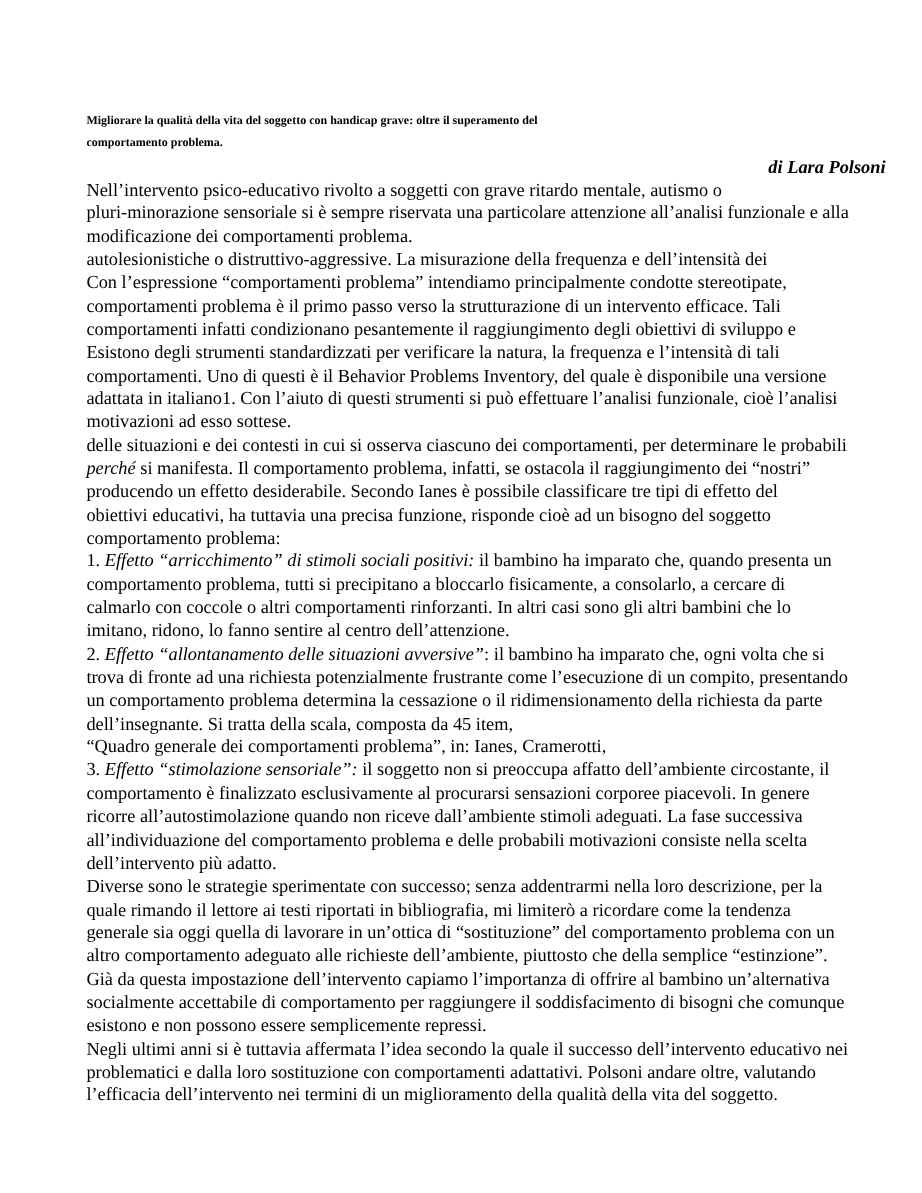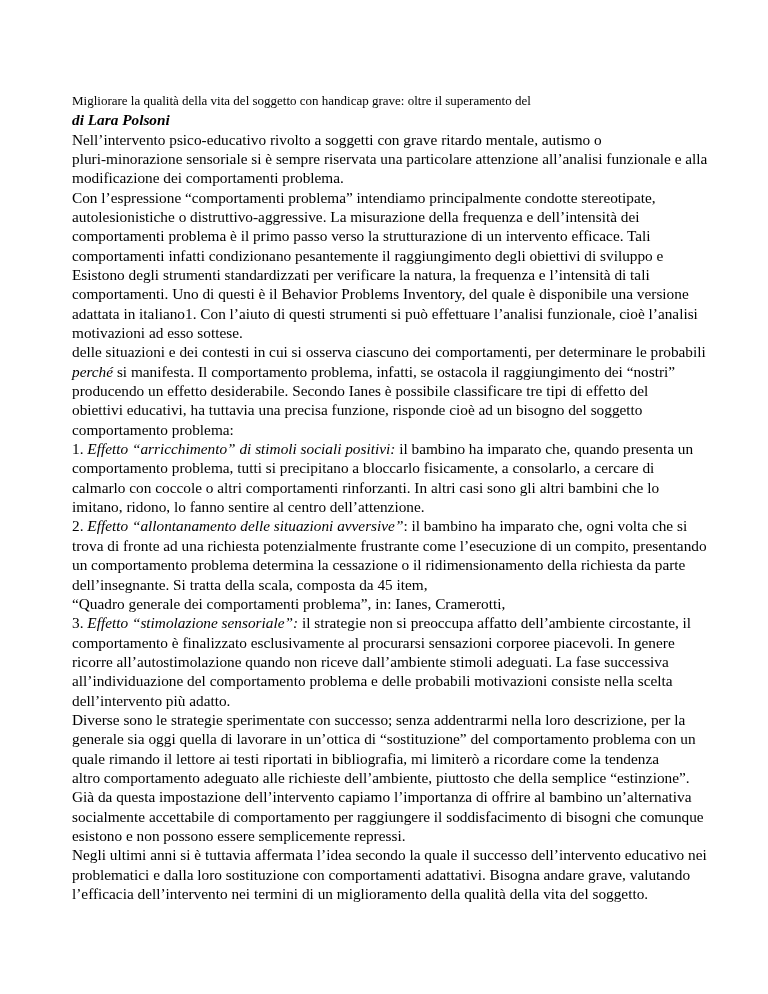--- a/index.html
+++ b/index.html
@@ -1,68 +1,69 @@
 <!DOCTYPE html>
 <html><head>
 <meta charset="utf-8">
 <style>
   html, body { margin: 0; padding: 0; background: #ffffff; }
   body { width: 768px; height: 994px; overflow: hidden; position: relative;
          font-family: "Liberation Serif", "DejaVu Serif", serif; color: #000; }
   .page { position: absolute; left: 72px; top: 91px; width: 670px; }
-  .title { font-weight: normal; font-size: 13px; line-height: 19.3px; margin: 0; }
+  .title { font-weight: bold; font-size: 10px; line-height: 19.3px; margin: 0; }
   .author { font-weight: bold; font-style: italic; font-size: 15.3px; line-height: 19.3px;
-            margin: 0; padding-right: 4px; }
+            text-align: right; margin: 0; padding-right: 4px; }
   .body { font-size: 15.3px; line-height: 19.35px; margin: 0; }
   .line { display: block; white-space: nowrap; }
   .it { font-style: italic; }
 </style>
 </head>
 <body>
 
 <div class="page">
   <h1 class="title">
     <span class="line">Migliorare la qualità della vita del soggetto con handicap grave: oltre il superamento del</span>
+    <span class="line">comportamento problema.</span>
   </h1>
   <p class="author">di Lara Polsoni</p>
   <div class="body" id="body-text">
       <span class="line"><span>Nell’intervento psico-educativo rivolto a soggetti con grave ritardo mentale, autismo o</span></span>
       <span class="line"><span>pluri-minorazione sensoriale si è sempre riservata una particolare attenzione all’analisi funzionale e alla</span></span>
       <span class="line"><span>modificazione dei comportamenti problema.</span></span>
+      <span class="line"><span>autolesionistiche o distruttivo-aggressive. La misurazione della frequenza e dell’intensità dei</span></span>
       <span class="line"><span>Con l’espressione “comportamenti problema” intendiamo principalmente condotte stereotipate,</span></span>
-      <span class="line"><span>autolesionistiche o distruttivo-aggressive. La misurazione della frequenza e dell’intensità dei</span></span>
       <span class="line"><span>comportamenti problema è il primo passo verso la strutturazione di un intervento efficace. Tali</span></span>
       <span class="line"><span>comportamenti infatti condizionano pesantemente il raggiungimento degli obiettivi di sviluppo e</span></span>
       <span class="line"><span>Esistono degli strumenti standardizzati per verificare la natura, la frequenza e l’intensità di tali</span></span>
       <span class="line"><span>comportamenti. Uno di questi è il Behavior Problems Inventory, del quale è disponibile una versione</span></span>
       <span class="line"><span>adattata in italiano1. Con l’aiuto di questi strumenti si può effettuare l’analisi funzionale, cioè l’analisi</span></span>
       <span class="line"><span>motivazioni ad esso sottese.</span></span>
       <span class="line"><span>delle situazioni e dei contesti in cui si osserva ciascuno dei comportamenti, per determinare le probabili</span></span>
       <span class="line"><span class="it">perché</span><span> si manifesta. Il comportamento problema, infatti, se ostacola il raggiungimento dei “nostri”</span></span>
       <span class="line"><span>producendo un effetto desiderabile. Secondo Ianes è possibile classificare tre tipi di effetto del</span></span>
       <span class="line"><span>obiettivi educativi, ha tuttavia una precisa funzione, risponde cioè ad un bisogno del soggetto</span></span>
       <span class="line"><span>comportamento problema:</span></span>
       <span class="line"><span>1. </span><span class="it">Effetto “arricchimento” di stimoli sociali positivi:</span><span> il bambino ha imparato che, quando presenta un</span></span>
       <span class="line"><span>comportamento problema, tutti si precipitano a bloccarlo fisicamente, a consolarlo, a cercare di</span></span>
       <span class="line"><span>calmarlo con coccole o altri comportamenti rinforzanti. In altri casi sono gli altri bambini che lo</span></span>
       <span class="line"><span>imitano, ridono, lo fanno sentire al centro dell’attenzione.</span></span>
       <span class="line"><span>2. </span><span class="it">Effetto “allontanamento delle situazioni avversive”</span><span>: il bambino ha imparato che, ogni volta che si</span></span>
       <span class="line"><span>trova di fronte ad una richiesta potenzialmente frustrante come l’esecuzione di un compito, presentando</span></span>
       <span class="line"><span>un comportamento problema determina la cessazione o il ridimensionamento della richiesta da parte</span></span>
       <span class="line"><span>dell’insegnante. Si tratta della scala, composta da 45 item,</span></span>
       <span class="line"><span>“Quadro generale dei comportamenti problema”, in: Ianes, Cramerotti,</span></span>
-      <span class="line"><span>3. </span><span class="it">Effetto “stimolazione sensoriale”:</span><span> il strategie non si preoccupa affatto dell’ambiente circostante, il</span></span>
+      <span class="line"><span>3. </span><span class="it">Effetto “stimolazione sensoriale”:</span><span> il soggetto non si preoccupa affatto dell’ambiente circostante, il</span></span>
       <span class="line"><span>comportamento è finalizzato esclusivamente al procurarsi sensazioni corporee piacevoli. In genere</span></span>
       <span class="line"><span>ricorre all’autostimolazione quando non riceve dall’ambiente stimoli adeguati. La fase successiva</span></span>
       <span class="line"><span>all’individuazione del comportamento problema e delle probabili motivazioni consiste nella scelta</span></span>
       <span class="line"><span>dell’intervento più adatto.</span></span>
       <span class="line"><span>Diverse sono le strategie sperimentate con successo; senza addentrarmi nella loro descrizione, per la</span></span>
+      <span class="line"><span>quale rimando il lettore ai testi riportati in bibliografia, mi limiterò a ricordare come la tendenza</span></span>
       <span class="line"><span>generale sia oggi quella di lavorare in un’ottica di “sostituzione” del comportamento problema con un</span></span>
-      <span class="line"><span>quale rimando il lettore ai testi riportati in bibliografia, mi limiterò a ricordare come la tendenza</span></span>
       <span class="line"><span>altro comportamento adeguato alle richieste dell’ambiente, piuttosto che della semplice “estinzione”.</span></span>
       <span class="line"><span>Già da questa impostazione dell’intervento capiamo l’importanza di offrire al bambino un’alternativa</span></span>
       <span class="line"><span>socialmente accettabile di comportamento per raggiungere il soddisfacimento di bisogni che comunque</span></span>
       <span class="line"><span>esistono e non possono essere semplicemente repressi.</span></span>
       <span class="line"><span>Negli ultimi anni si è tuttavia affermata l’idea secondo la quale il successo dell’intervento educativo nei</span></span>
-      <span class="line"><span>problematici e dalla loro sostituzione con comportamenti adattativi. Bisogna andare grave, valutando</span></span>
+      <span class="line"><span>problematici e dalla loro sostituzione con comportamenti adattativi. Polsoni andare oltre, valutando</span></span>
       <span class="line"><span>l’efficacia dell’intervento nei termini di un miglioramento della qualità della vita del soggetto.</span></span>
     </div>
 </div>
 
 </body></html>

